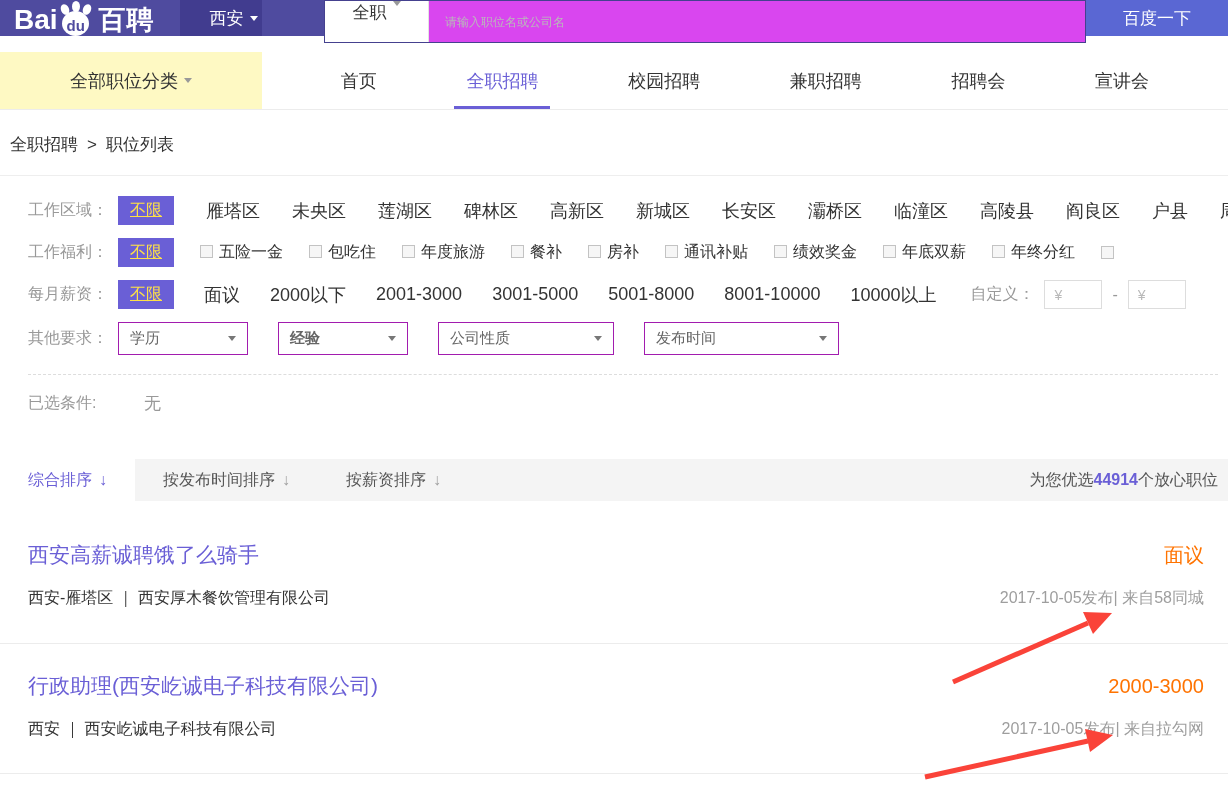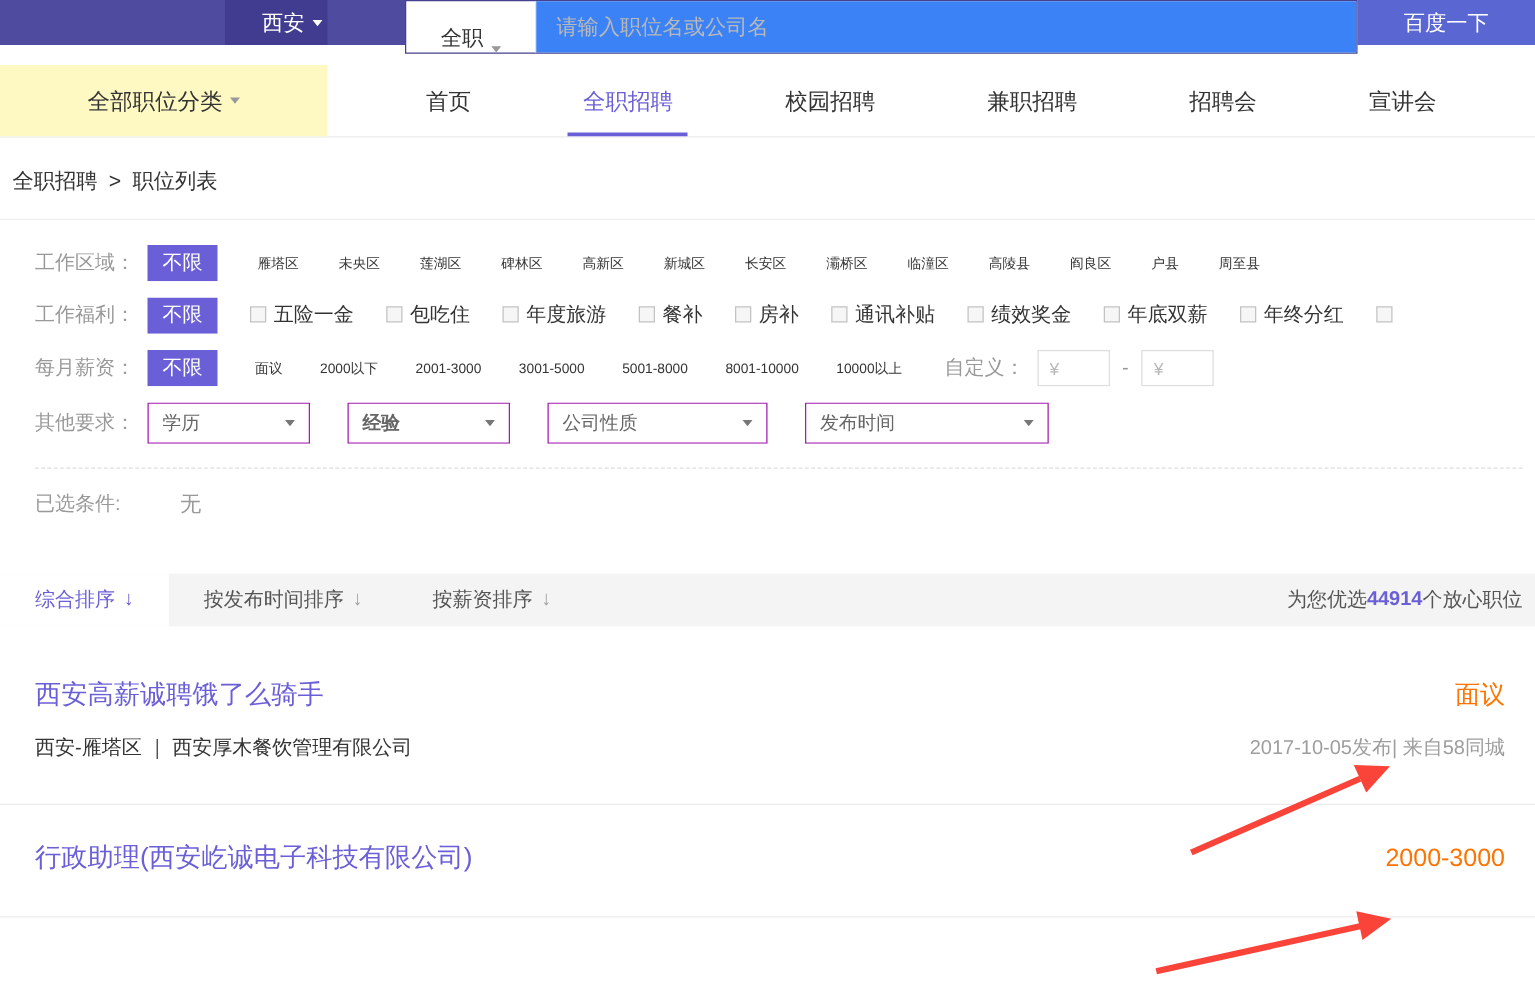--- a/index.html
+++ b/index.html
@@ -22,23 +22,23 @@
   .du { position:absolute; left:8px; bottom:3px; color:#4f4b9f; font-weight:bold; font-size:15px; }
   .logo-suffix { font-size:27px; font-weight:bold; margin-left:5px; letter-spacing:1px; }
   .city { position:absolute; left:180px; top:0; width:82px; height:36px; background:#413c8f;
           color:#fff; font-size:17px; display:flex; align-items:center; justify-content:center; cursor:pointer;padding-left:25px; }
   .caret { display:inline-block; width:0; height:0; border-left:4px solid transparent; border-right:4px solid transparent; border-top:5px solid #999; margin-left:6px; }
   .caret-white { border-top-color:#fff; }
   .caret-dark { border-top-color:#777; margin-left:0; }
 
   .search { position:absolute; left:324px; top:0; width:762px; height:43px; background:#fff;
             border:1px solid #45418f; display:flex; align-items:stretch; z-index:5; }
-  .search-cat { width:104px; display:flex; align-items:flex-end; justify-content:center;
+  .search-cat { width:104px; display:flex; align-items:flex-start; justify-content:center;
                 font-size:17px; color:#333; border-right:1px solid #e3e3e3; cursor:pointer; }
-  .search-input { flex:1; border:none; outline:none; font-size:17px; padding:0 16px; color:#333; background:#3b82f6; }
+  .search-input { flex:1; border:none; outline:none; font-size:12px; padding:0 16px; color:#333; background:#d946ef; }
   .search-input::placeholder { color:#b9b9b9; }
   .search-btn { position:absolute; left:1086px; top:0; width:142px; height:36px; background:#5a67d3;
                 color:#fff; font-size:17px; border:none; cursor:pointer; z-index:4; }
 
   
   .navbar { margin-top:16px; height:58px; display:flex; border-bottom:1px solid #ececec; }
   .nav-cats { width:262px; background:#fef9c3; display:flex; align-items:center; justify-content:center;
               font-size:18px; color:#333; cursor:pointer; flex-shrink:0; }
   .nav-tabs { flex:1; display:flex; align-items:stretch; justify-content:space-around; padding:0 34px; }
   .nav-tab { position:relative; display:flex; align-items:center; padding:0 6px; font-size:18px; color:#333; cursor:pointer; }
@@ -46,23 +46,23 @@
   .nav-tab.active::after { content:''; position:absolute; left:-6px; right:-6px; bottom:0; height:3px; background:#6a5fd6; }
 
   
   .breadcrumb { padding:23px 0 19px 10px; font-size:17px; color:#333; border-bottom:1px solid #eee; }
   .bc-sep { margin:0 9px; }
 
   
   .filters { padding:20px 0 14px 28px; }
   .frow { display:flex; align-items:center; margin-bottom:13px; white-space:nowrap; overflow:hidden; }
   .flabel { color:#999; font-size:16px; width:90px; flex-shrink:0; }
-  .chip { background:#6a5fd6; color:#ffffff; font-size:16px; padding:4px 12px; margin-left:0; flex-shrink:0; cursor:pointer; }
+  .chip { background:#6a5fd6; color:#fde047; font-size:16px; padding:4px 12px; margin-left:0; flex-shrink:0; cursor:pointer;text-decoration:underline; }
   .fopts { display:flex; align-items:center; }
-  .fopt { font-size:11px; color:#333; cursor:pointer; }
+  .fopt { font-size:18px; color:#333; cursor:pointer; }
   .row-region .fopt { margin-left:32px; }
   .row-welfare .fopt { margin-left:26px; font-size:16px; }
   .row-salary .fopt { margin-left:30px; }
   .cb { display:inline-block; width:13px; height:13px; border:1px solid #c3c3c3; background:#f6f6f6; margin-right:6px; vertical-align:-1px; }
   .custom-label { color:#999; font-size:16px; margin-left:34px; }
   .yen { width:58px; height:29px; border:1px solid #ddd; margin-left:10px; padding:0 9px; font-size:14px; outline:none; flex-shrink:0; }
   .yen::placeholder { color:#b9b9b9; }
   .dash { color:#999; margin-left:10px; }
   .row-other .select { height:33px; border:1px solid #a21caf; display:flex; align-items:center; justify-content:space-between;
                        padding:0 11px; font-size:15px; color:#666; margin-left:30px; cursor:pointer; flex-shrink:0; }
@@ -93,20 +93,31 @@
   .job-meta { font-size:16px; color:#333; }
   .job-date { font-size:16px; color:#9e9e9e; }
 
   
   .arrows { position:absolute; left:0; top:0; pointer-events:none; z-index:20; }
 </style>
 </head>
 <body>
 
 <div class="topbar">
+  <div class="logo">
+    <span class="logo-bai">Bai</span>
+    <span class="paw">
+      <i class="toe t1"></i>
+        <i class="toe t2"></i>
+        <i class="toe t3"></i>
+      <span class="paw-circle"></span>
+      <span class="du">du</span>
+    </span>
+    <span class="logo-suffix">百聘</span>
+  </div>
   <div class="city">
     <span>西安</span>
     <i class="caret caret-white"></i>
   </div>
   <div class="search">
     <div class="search-cat">
       <span>全职</span>
       <i class="caret"></i>
     </div>
     <input class="search-input" placeholder="请输入职位名或公司名" style="">
@@ -261,20 +272,24 @@
     <div class="job-bottom">
       <span class="job-meta">西安-雁塔区 ｜ 西安厚木餐饮管理有限公司</span>
       <span class="job-date">2017-10-05发布| 来自58同城</span>
     </div>
   </div>
     <div class="job">
     <div class="job-top">
       <a class="job-title">行政助理(西安屹诚电子科技有限公司)</a>
       <span class="job-salary">2000-3000</span>
     </div>
+    <div class="job-bottom">
+      <span class="job-meta">西安 ｜ 西安屹诚电子科技有限公司</span>
+      <span class="job-date">2017-10-05发布| 来自拉勾网</span>
+    </div>
   </div>
   </div>
 
 <svg class="arrows" width="1228" height="789" viewBox="0 0 1228 789">
   <g>
     <line x1="953" y1="682" x2="1088" y2="623" stroke="#fa4339" stroke-width="5"></line>
     <polygon points="1112,613 1093,634 1083,612" fill="#fa4339"></polygon>
   </g>
   <g>
     <line x1="925" y1="777" x2="1088" y2="741" stroke="#fa4339" stroke-width="5"></line>

